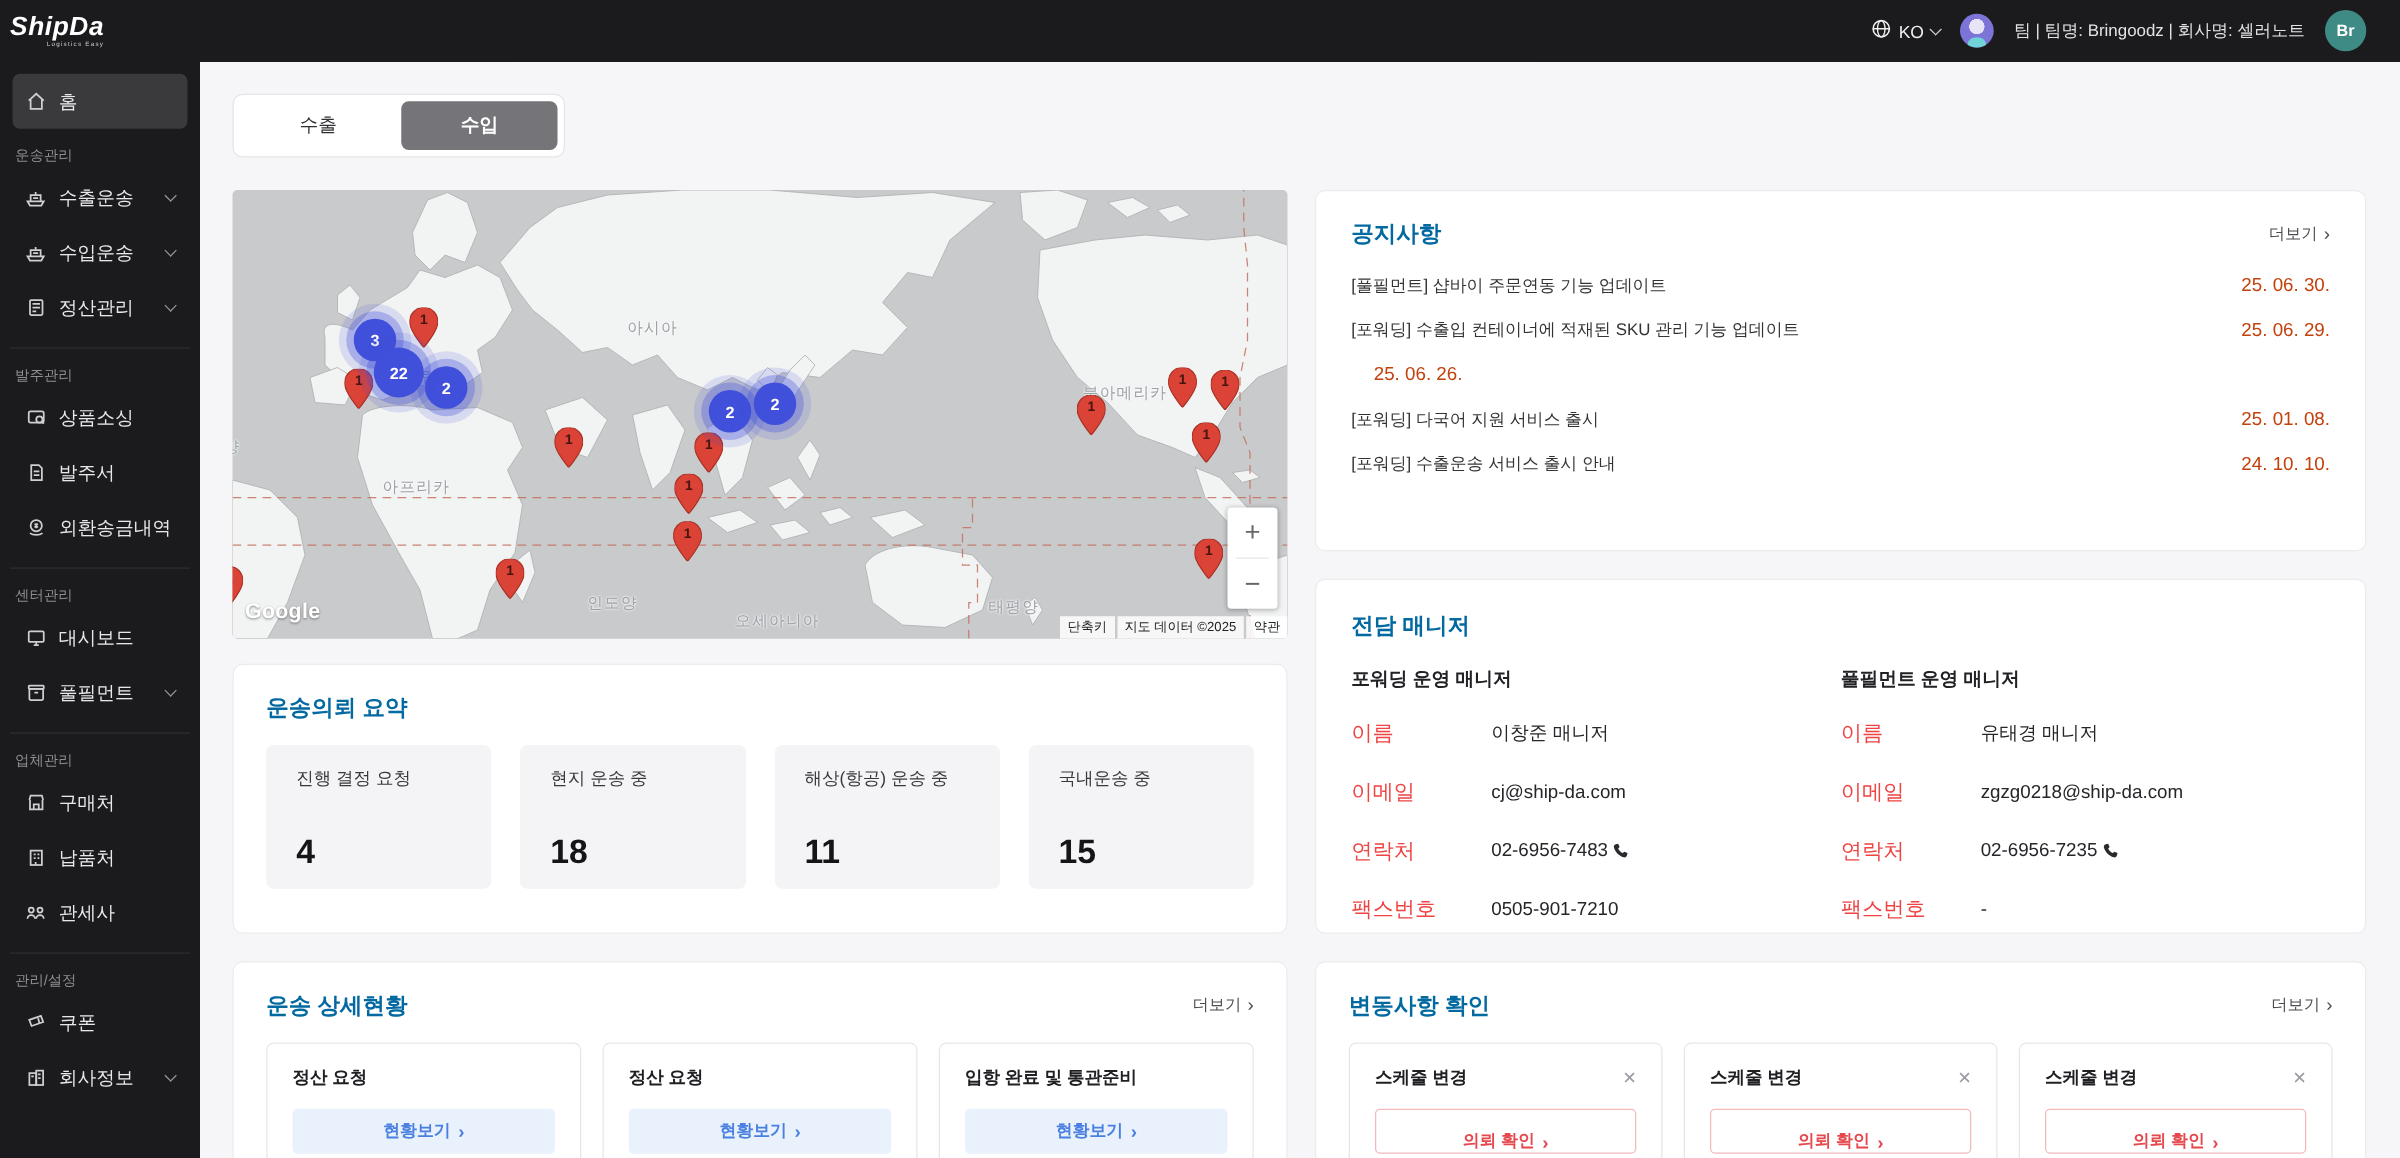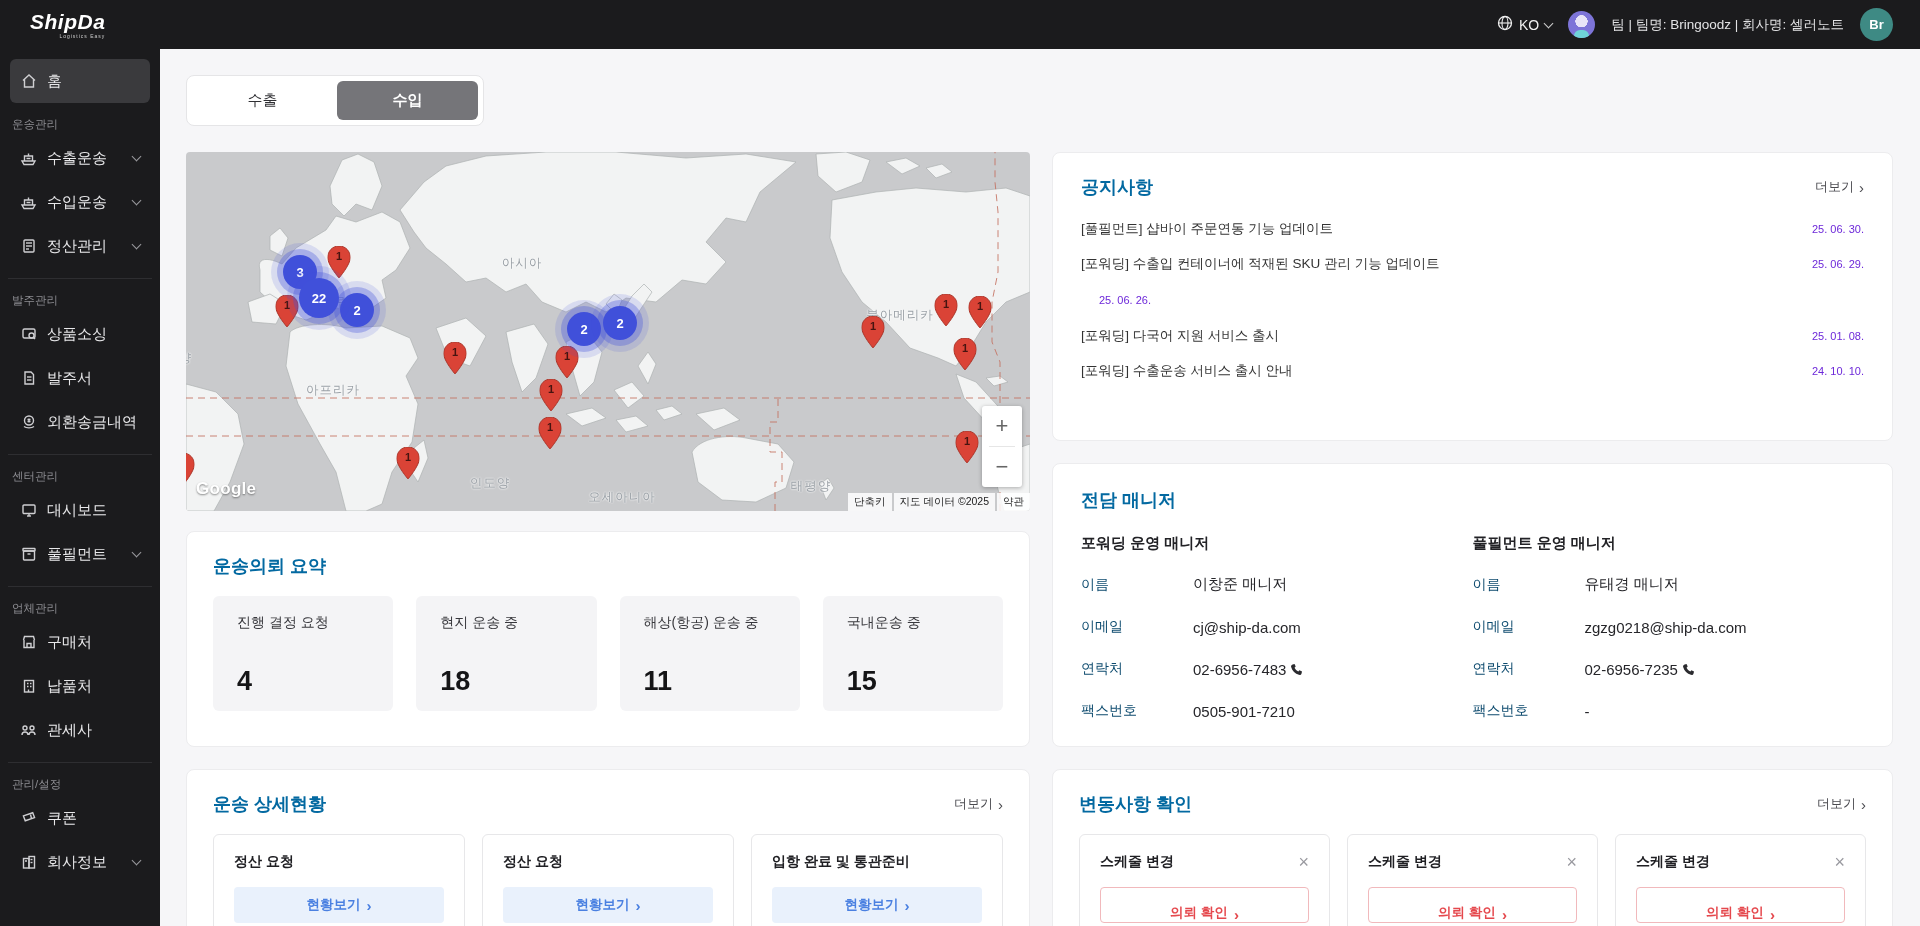--- a/index.html
+++ b/index.html
@@ -1,21 +1,21 @@
 <!DOCTYPE html>
 <html><head>
 <meta charset="utf-8">
 <style>
   * { margin:0; padding:0; box-sizing:border-box; }
   html,body { width:1920px; height:926px; overflow:hidden; background:#f6f6f8;
     font-family:"Liberation Sans","DejaVu Sans",sans-serif; }
 
   
   .topbar { position:fixed; top:0; left:0; width:1920px; height:49px; background:#1b1b1d;
-    display:flex; align-items:center; justify-content:space-between; padding:0 27px 0 30px; z-index:50; }
+    display:flex; align-items:center; justify-content:space-between; padding:0 27px 0 8px; z-index:50; }
   .logo { color:#fff; font-size:21px; font-weight:bold; font-style:italic; letter-spacing:.5px; line-height:1; }
   .logo-tag { display:block; font-style:normal; font-weight:normal; font-size:5px; letter-spacing:1px; color:#cfcfcf; text-align:right; margin-top:2px; }
   .topbar-right { display:flex; align-items:center; gap:16px; }
   .lang { display:flex; align-items:center; gap:6px; color:#f0f0f0; font-size:14px; cursor:pointer; }
   .chev-down { width:7px; height:7px; border-right:1.5px solid #cfcfcf; border-bottom:1.5px solid #cfcfcf;
     transform:rotate(45deg); margin-top:-3px; }
   .avatar { width:27px; height:27px; border-radius:50%; background:radial-gradient(circle at 50% 38%, #e8e4f8 0 28%, #7d74d8 29% 100%); position:relative; overflow:hidden; }
   .avatar::after { content:""; position:absolute; left:6px; bottom:-2px; width:15px; height:10px; border-radius:6px 6px 0 0; background:#6fd3d8; }
   .team-info { color:#e3e3e5; font-size:13.5px; }
   .badge { width:33px; height:33px; border-radius:50%; background:#3e8a84; color:#fff; font-size:13px; font-weight:bold;
@@ -34,21 +34,21 @@
   .side-divider { height:1px; background:#2e2e31; margin:10px -2px; }
 
   
   .main { position:absolute; left:160px; top:49px; width:1760px; padding:26px 27px 0 26px; display:flex; gap:22px; }
   .col-left { width:844px; flex:0 0 844px; }
   .col-right { width:841px; flex:0 0 841px; }
 
   .panel { background:#fff; border:1px solid #ececee; border-radius:8px; }
 
   
-  .tab-switch { width:298px; height:51px; background:#fff; border:1px solid #e5e5e7; border-radius:8px;
+  .tab-switch { width:266px; height:51px; background:#fff; border:1px solid #e5e5e7; border-radius:8px;
     display:flex; padding:5px; gap:4px; }
   .tab { flex:1; display:flex; align-items:center; justify-content:center; font-size:15px; color:#2f2f33;
     border-radius:6px; cursor:pointer; }
   .tab.selected { background:#757579; color:#fff; font-weight:bold; }
 
   
   .map-card { position:relative; width:844px; height:359px; margin-top:26px; background:#c9cacc; border-radius:4px; overflow:hidden; }
   .map-card svg.world { position:absolute; inset:0; }
   .map-label { position:absolute; transform:translate(-50%,-50%); color:#9aa0a6; font-size:12.5px; letter-spacing:1px;
     text-shadow:0 0 2px #fff, 0 0 2px #fff; white-space:nowrap; }
@@ -71,35 +71,35 @@
   .panel-head { display:flex; align-items:center; justify-content:space-between; }
   .panel-title { font-size:18px; font-weight:bold; color:#0369a1; }
   .more-link { display:flex; align-items:center; gap:5px; font-size:13px; color:#4b4b50; cursor:pointer; }
   .chev-right { font-size:15px; line-height:1; color:#4b4b50; }
 
   
   .notices { margin-top:77px; height:289px; padding:22px 28px; }
   .notice-list { margin-top:12px; }
   .notice-row { display:flex; align-items:center; justify-content:space-between; height:35.6px; cursor:pointer; }
   .notice-text { font-size:13.5px; color:#333; white-space:nowrap; overflow:hidden; }
-  .notice-date { font-size:11px; color:#6d28d9; white-space:nowrap; margin-left:18px; }
+  .notice-date { font-size:15px; color:#c2410c; white-space:nowrap; margin-left:18px; }
 
   
   .summary { margin-top:20px; height:216px; padding:22px 26px; }
   .sum-cards { display:flex; gap:23px; margin-top:18px; }
   .sum-card { position:relative; flex:1; height:115px; background:#f4f4f6; border-radius:6px; padding:18px 24px; cursor:pointer; }
   .sum-label { font-size:14px; color:#38383d; }
   .sum-value { position:absolute; left:24px; bottom:14px; font-size:27px; font-weight:bold; color:#151517; }
 
   
   .managers { margin-top:22px; height:284px; padding:24px 28px; }
   .mgr-grid { display:grid; grid-template-columns:1fr 1fr; margin-top:22px; }
   .mgr-role { font-size:15px; font-weight:bold; color:#222226; margin-bottom:22px; }
   .mgr-row { display:flex; align-items:center; margin-bottom:24px; }
-  .mgr-label { width:112px; font-size:14px; color:#0c4a6e; }
+  .mgr-label { width:112px; font-size:17px; color:#ef4444; }
   .mgr-value { font-size:15px; color:#26262a; font-weight:500; display:flex; align-items:center; gap:4px; }
 
   
   .bottom-panel { margin-top:22px; height:240px; padding:22px 26px; }
   .bp-cards { display:flex; gap:17px; margin-top:18px; }
   .bp-card { flex:1; border:1px solid #e7e7e9; border-radius:6px; padding:18px 20px; background:#fff; height:150px; }
   .bp-card-head { display:flex; align-items:center; justify-content:space-between; }
   .bp-card-title { font-size:14px; font-weight:bold; color:#202024; }
   .close-x { font-size:18px; color:#9a9aa0; cursor:pointer; line-height:1; }
   .btn-blue { margin-top:16px; height:36px; background:#e9f1fc; border-radius:4px; display:flex; align-items:center;

